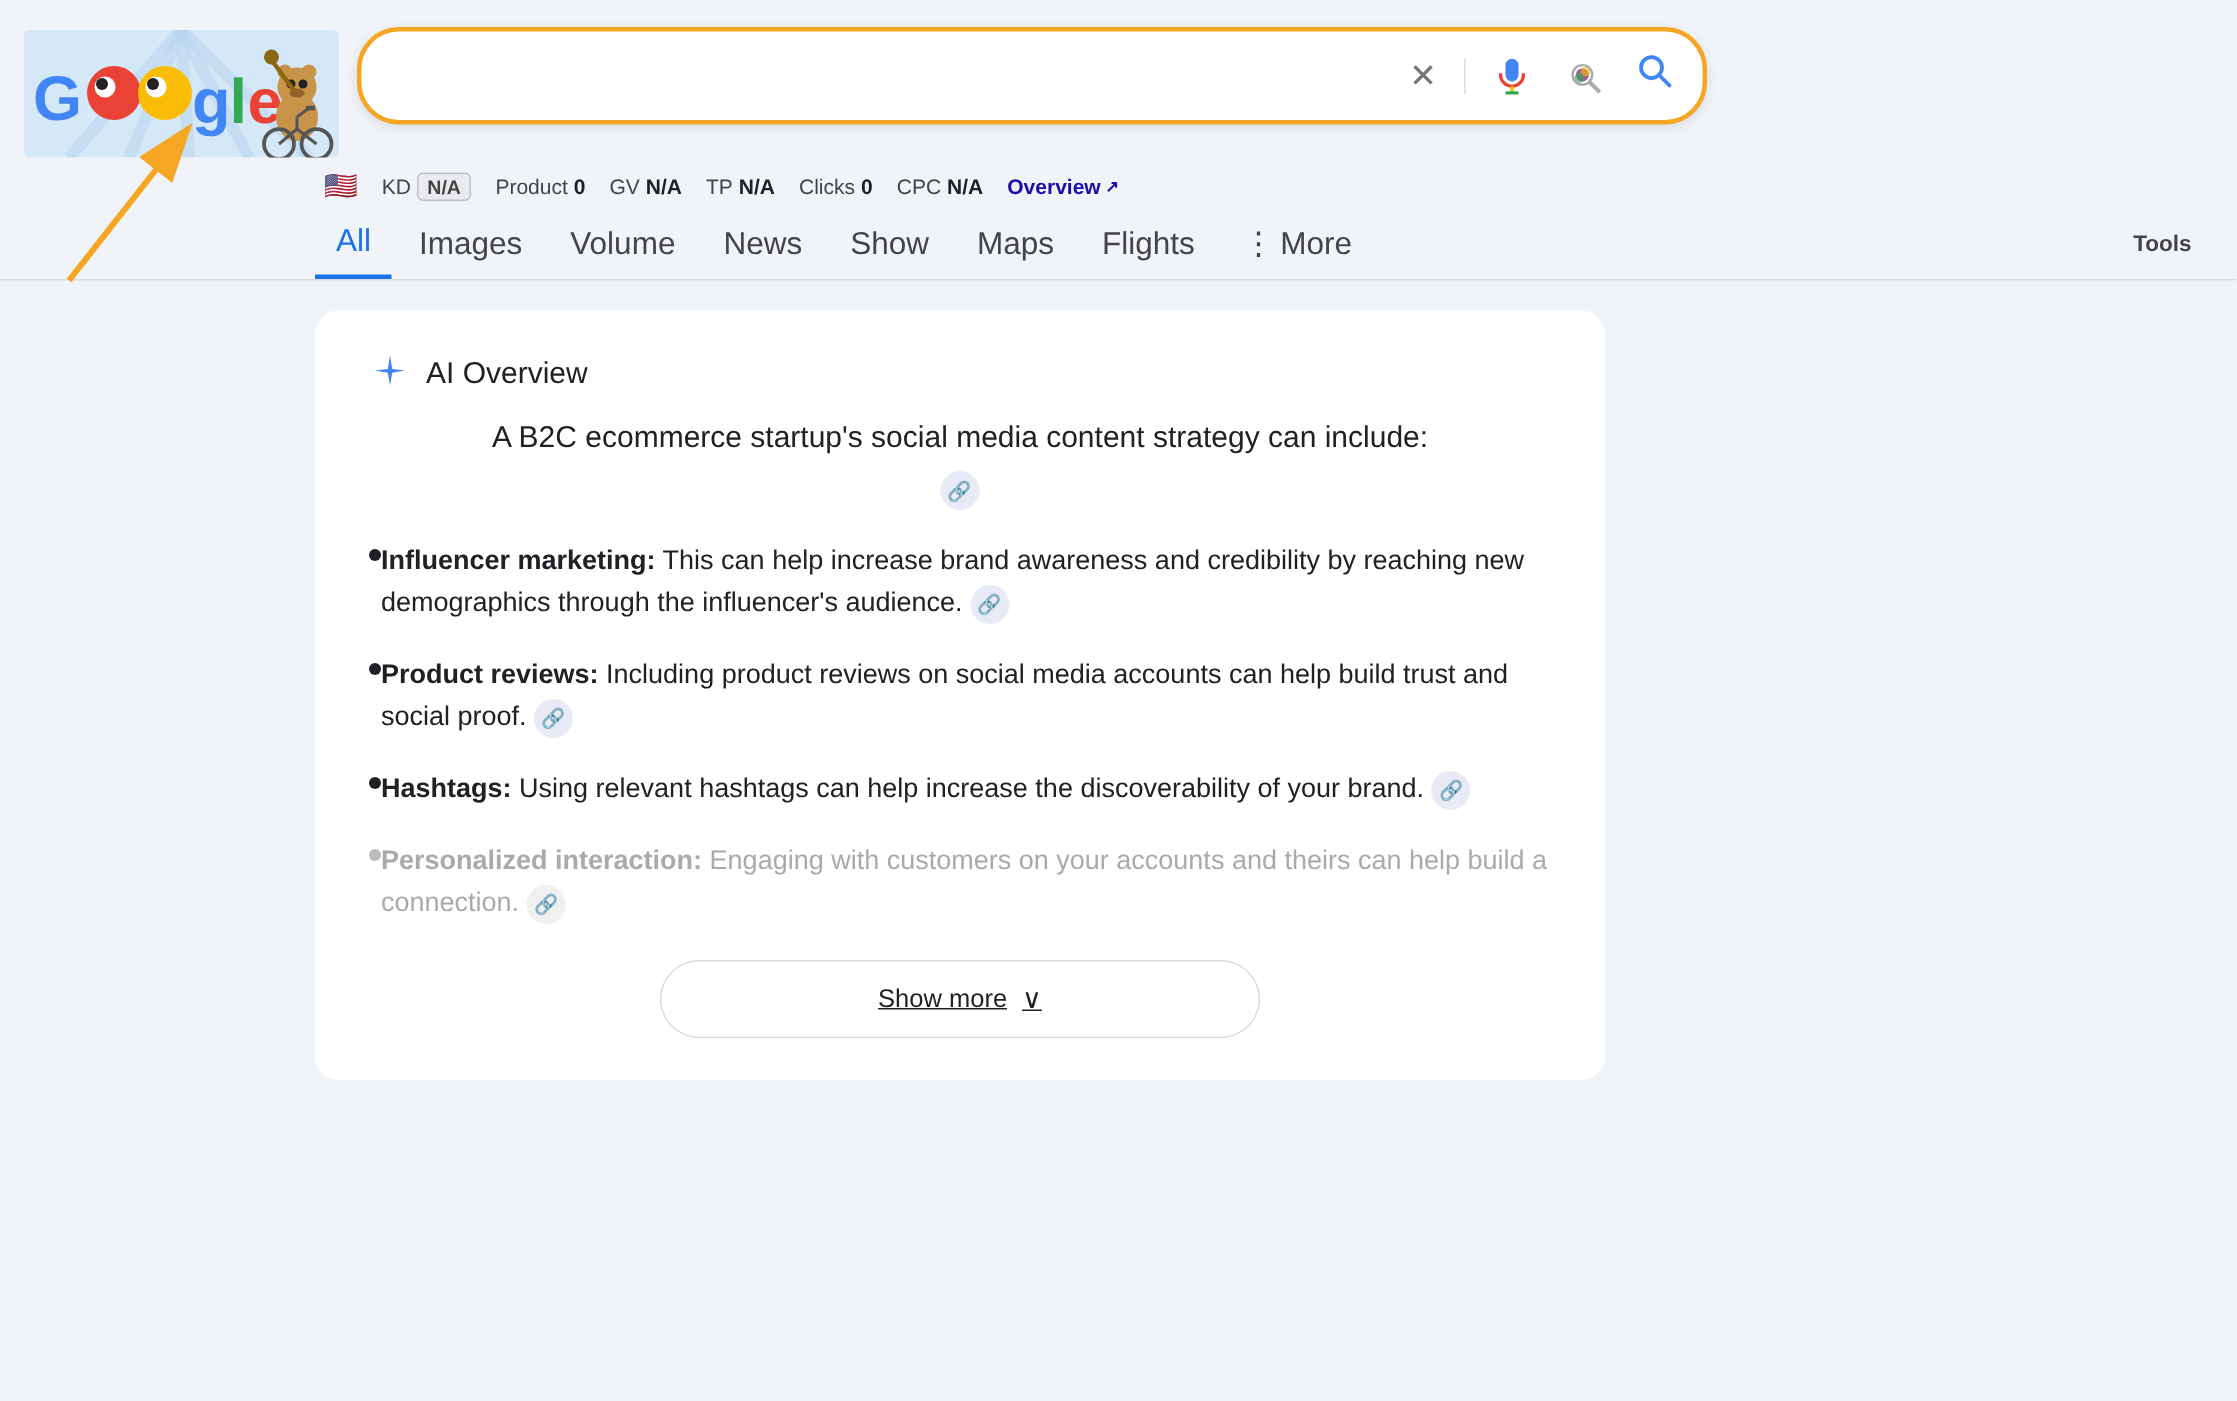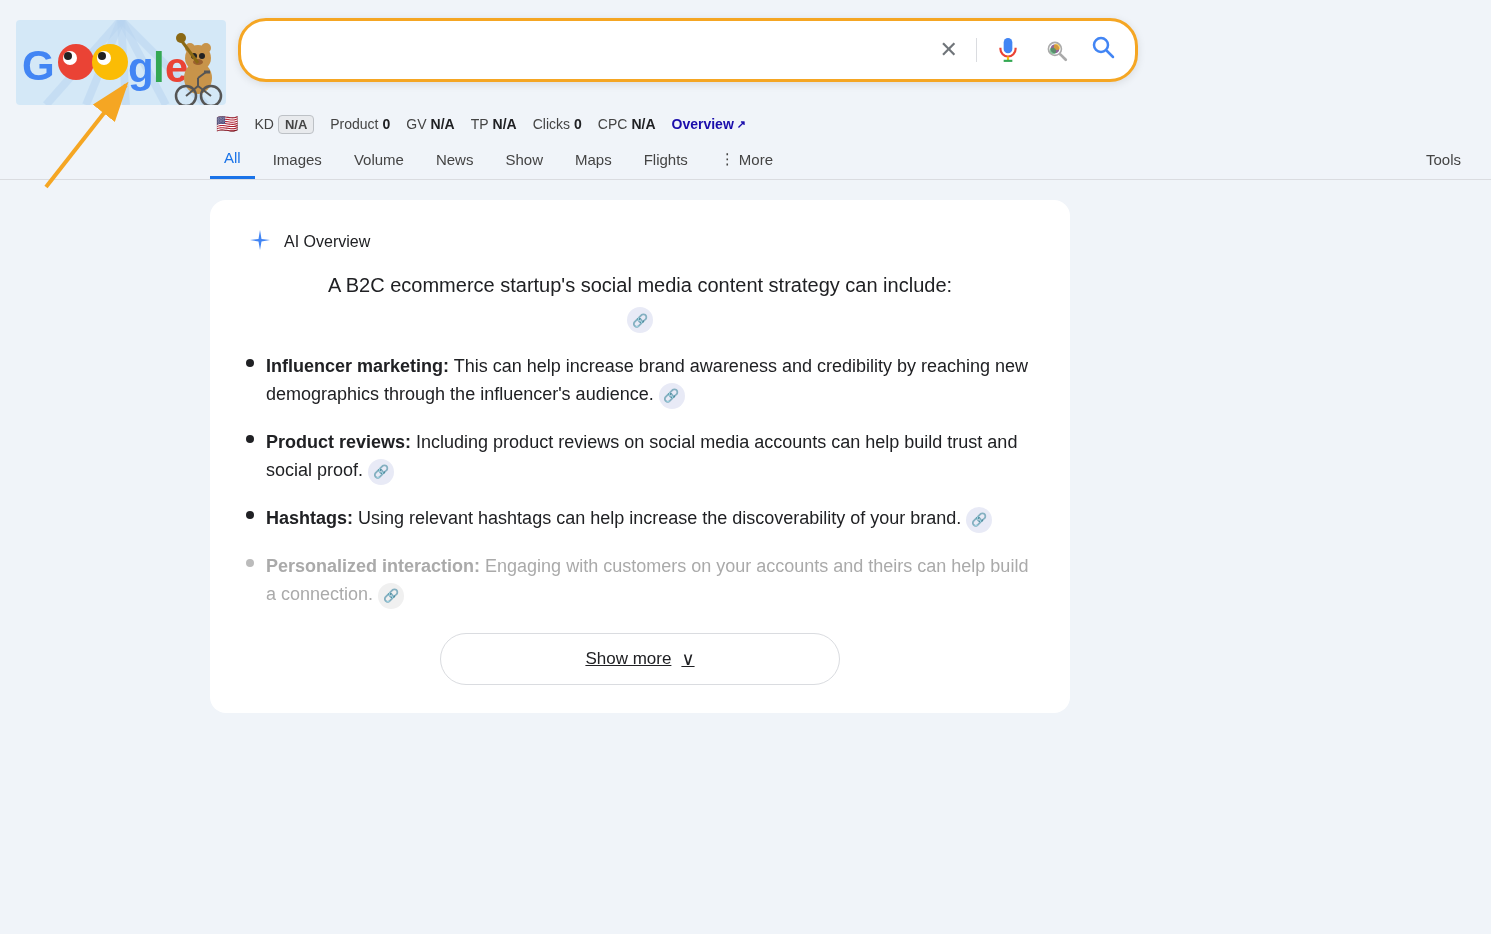--- a/index.html
+++ b/index.html
@@ -160,21 +160,21 @@
       display: flex;
       align-items: center;
       padding: 4px 16px 0 210px;
       border-bottom: 1px solid #dadce0;
       background: #f0f4f9;
       gap: 4px;
     }
 
     .tab {
       padding: 10px 14px;
-      font-size: 15px;
+      font-size: 21px;
       color: #444;
       cursor: pointer;
       border: none;
       background: none;
       text-decoration: none;
       display: flex;
       align-items: center;
       gap: 4px;
       position: relative;
       white-space: nowrap;
@@ -187,20 +187,21 @@
     }
 
     .tools-btn {
       margin-left: auto;
       padding: 10px 14px;
       font-size: 15px;
       color: #444;
       cursor: pointer;
       border: none;
       background: none;
+      font-weight: bold;
     }
 
     
     .content-wrapper {
       padding: 20px 0 0 210px;
     }
 
     .ai-overview-section {
       background: white;
       border-radius: 16px;
@@ -214,21 +215,21 @@
       gap: 10px;
       margin-bottom: 18px;
     }
 
     .ai-star-icon {
       width: 28px;
       height: 28px;
     }
 
     .ai-overview-title {
-      font-size: 16px;
+      font-size: 20px;
       color: #202124;
       font-weight: 400;
     }
 
     .ai-main-text {
       font-size: 20px;
       color: #202124;
       margin-bottom: 20px;
       display: flex;
       align-items: center;
@@ -253,21 +254,20 @@
 
     .bullet-list {
       list-style: none;
       padding: 0;
       margin: 0;
     }
 
     .bullet-item {
       display: flex;
       align-items: flex-start;
-      gap: 12px;
       margin-bottom: 20px;
       font-size: 18px;
       color: #202124;
       line-height: 1.55;
     }
 
     .bullet-item.faded {
       color: #aaa;
     }
 

